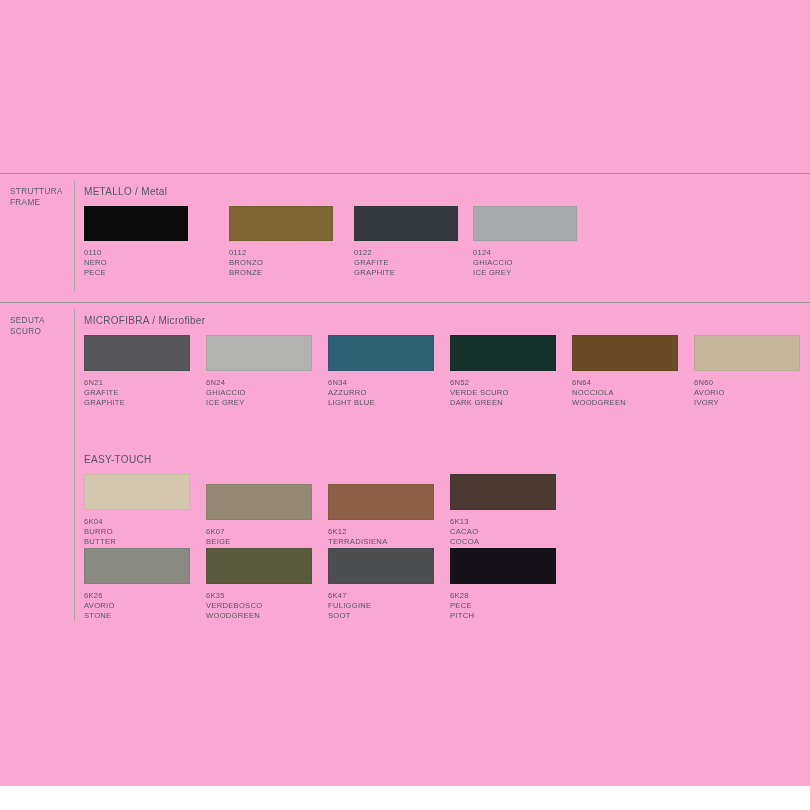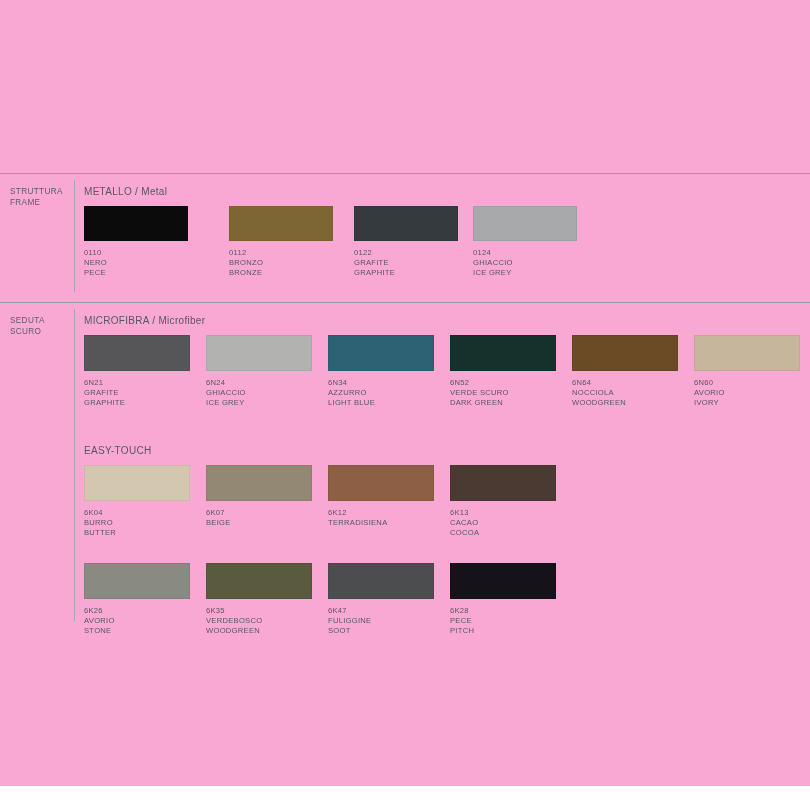--- a/index.html
+++ b/index.html
@@ -70,20 +70,21 @@
     line-height: 11px;
     letter-spacing: 0.3px;
     color: #55585f;
     margin-bottom: 9px;
     white-space: nowrap;
   }
 
   .row {
     display: flex;
     flex-direction: row;
+    align-items: flex-end;
   }
 
   .swatch-cell {
     position: relative;
   }
 
   .chip {
     border: 1px solid rgba(0,0,0,0.06);
     background-clip: padding-box;
   }
@@ -105,23 +106,23 @@
     color: #54575e;
   }
   .caption .code { color: #54575e; }
   .caption .it   { color: #54575e; }
   .caption .en   { color: #54575e; }
   .caption div { white-space: nowrap; }
 
   
   .group-metal     { top: 0; }
   .group-microfiber{ top: 0; }
-  .group-easytouch { top: 130px; }
-
-  .row-easytouch-2 { margin-top: 24px; }
+  .group-easytouch { top: 139px; }
+
+  .row-easytouch-2 { }
 </style>
 </head>
 <body>
 
 <div class="page">
 
   <div class="rule rule-top"></div>
   <div class="rule rule-middle"></div>
 
   <div class="vsep vsep-frame"></div>

